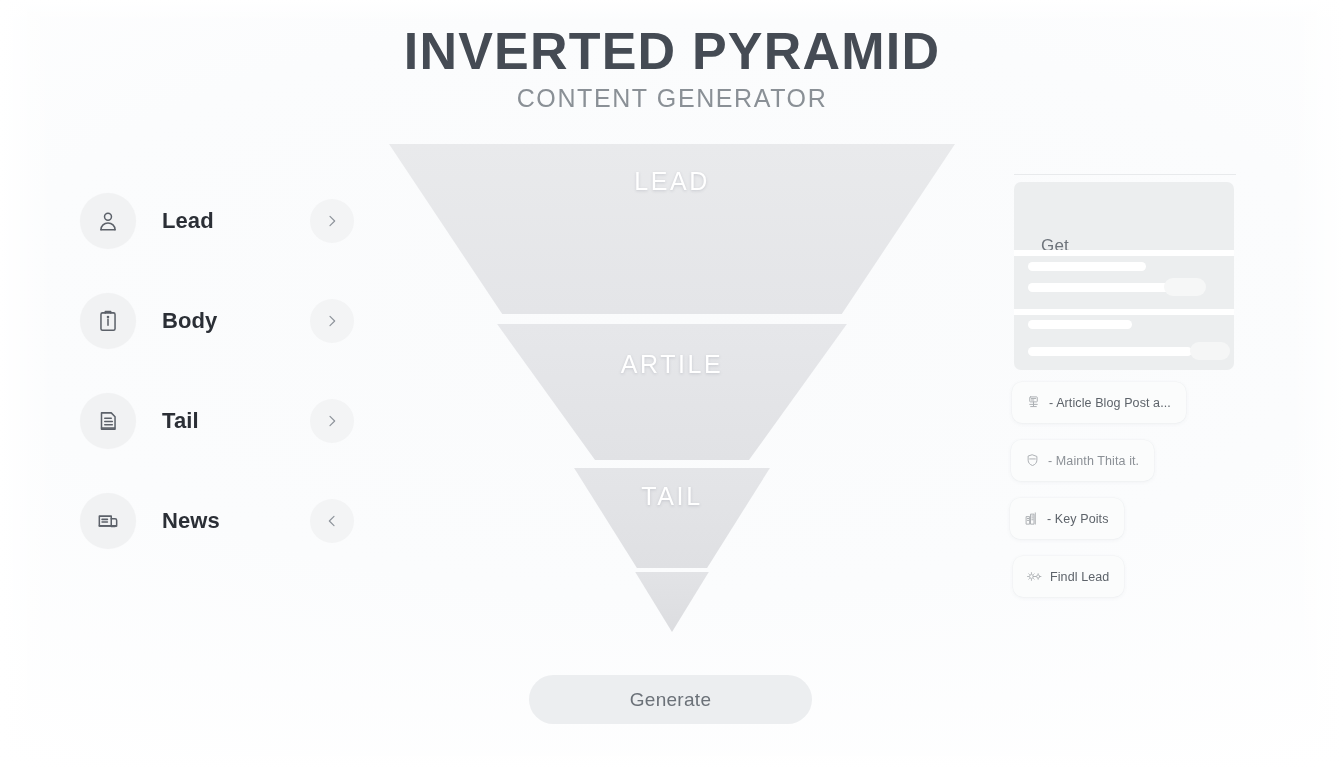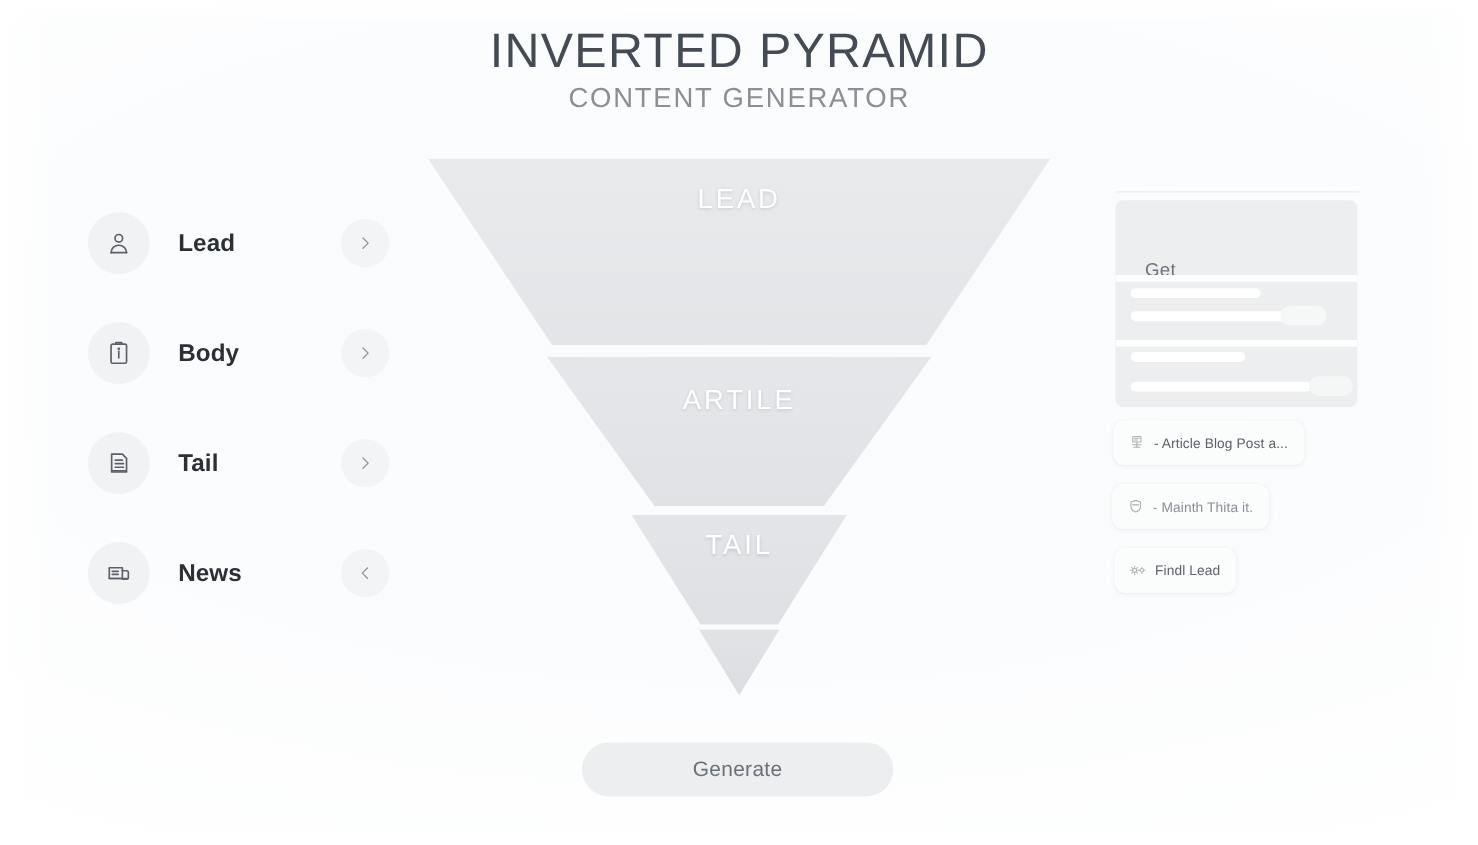--- a/index.html
+++ b/index.html
@@ -42,22 +42,22 @@
   
   .header {
     position: absolute;
     top: 22px;
     left: 0;
     width: 100%;
     text-align: center;
     z-index: 5;
   }
   .title {
-    font-size: 44px;
-    font-weight: 400;
+    font-size: 52px;
+    font-weight: 700;
     letter-spacing: 1.2px;
     color: #454b54;
     line-height: 1.12;
   }
   .subtitle {
     margin-top: 4px;
     font-size: 25px;
     font-weight: 400;
     letter-spacing: 1.6px;
     color: #8a9096;
@@ -428,20 +428,31 @@
       <div class="chip chip-2">
         <span class="chip-icon">
           <svg width="15" height="15" viewBox="0 0 24 24" fill="none" stroke="#6d737a" stroke-width="1.6" stroke-linecap="round" stroke-linejoin="round">
             <path d="M12 3l7 2.5v6c0 4.2-3 7.3-7 8.5-4-1.2-7-4.3-7-8.5v-6z"></path>
             <path d="M7.5 9.5h9"></path>
           </svg>
         </span>
         <span class="chip-label fuzzy">- Mainth Thita it.</span>
       </div>
 
+      <div class="chip chip-3">
+        <span class="chip-icon">
+          <svg width="15" height="15" viewBox="0 0 24 24" fill="none" stroke="#6d737a" stroke-width="1.6" stroke-linecap="round" stroke-linejoin="round">
+            <rect x="4" y="9" width="5" height="12"></rect>
+            <rect x="11" y="5" width="5" height="16"></rect>
+            <path d="M18 3v18"></path>
+            <path d="M5.5 12h2M5.5 15h2M12.5 8h2M12.5 11h2M12.5 14h2"></path>
+          </svg>
+        </span>
+        <span class="chip-label">- Key Poits</span>
+      </div>
 
       <div class="chip chip-4">
         <span class="chip-icon">
           <svg width="17" height="15" viewBox="0 0 28 24" fill="none" stroke="#6d737a" stroke-width="1.5" stroke-linecap="round" stroke-linejoin="round">
             <circle cx="9" cy="12" r="3.2"></circle>
             <path d="M9 5.6v1.6M9 16.8v1.6M2.6 12h1.6M13.8 12h1.6M4.6 7.6l1.1 1.1M12.3 15.3l1.1 1.1M4.6 16.4l1.1-1.1M12.3 8.7l1.1-1.1"></path>
             <circle cx="20" cy="12" r="2.6"></circle>
             <path d="M20 7.4v1.3M20 15.3v1.3M15.4 12h1.3M23.3 12h1.3"></path>
           </svg>
         </span>

